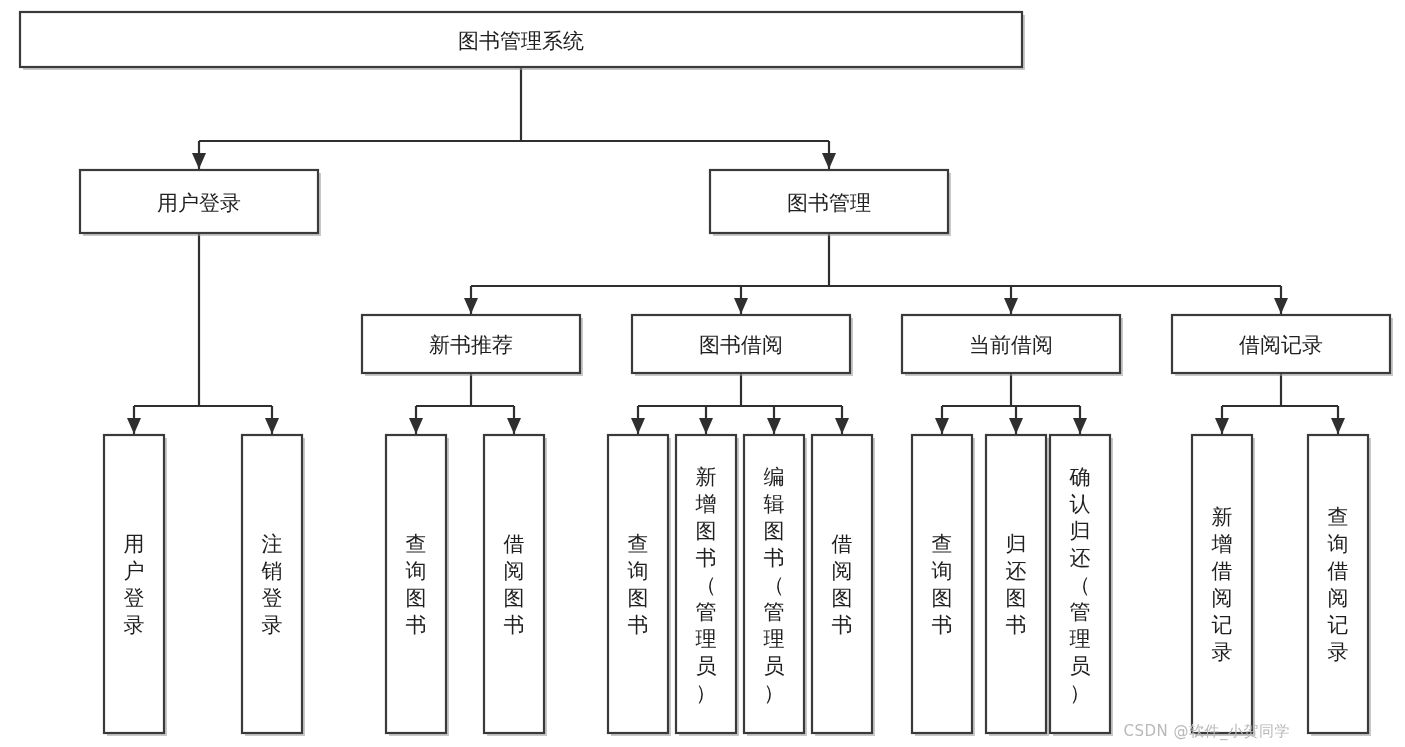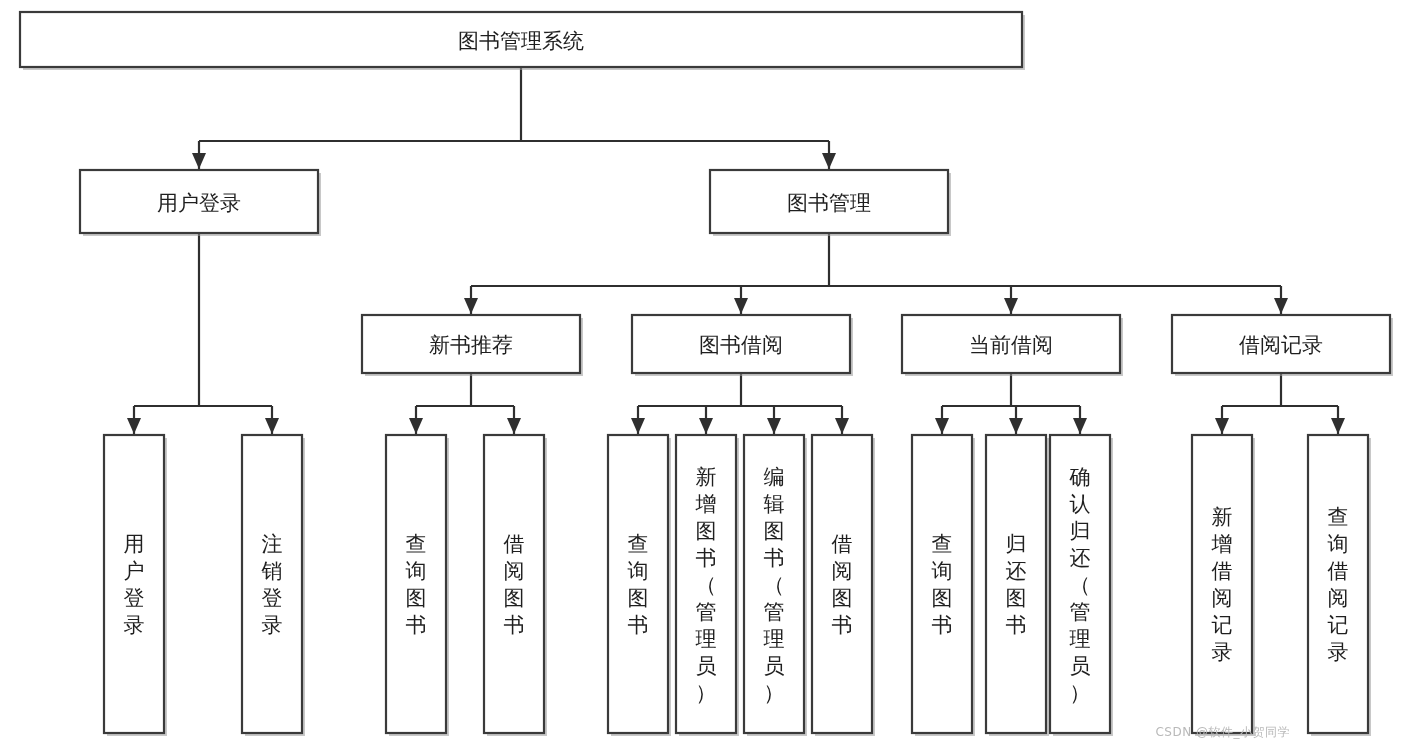--- a/index.html
+++ b/index.html
@@ -56,21 +56,21 @@
     font-family: "DejaVu Sans", "Liberation Sans", sans-serif;
     font-size: 21px;
     fill: #1f1f1f;
     text-anchor: middle;
   }
   .watermark {
     position: absolute;
     right: 8px;
     bottom: 6px;
     font-family: "DejaVu Sans", "Liberation Sans", sans-serif;
-    font-size: 12px;
+    font-size: 15px;
     color: #b9b9b9;
     letter-spacing: 0.5px;
     white-space: nowrap;
     user-select: none;
   }
 </style>
 </head>
 <body>
 
 <div id="diagram-root">

